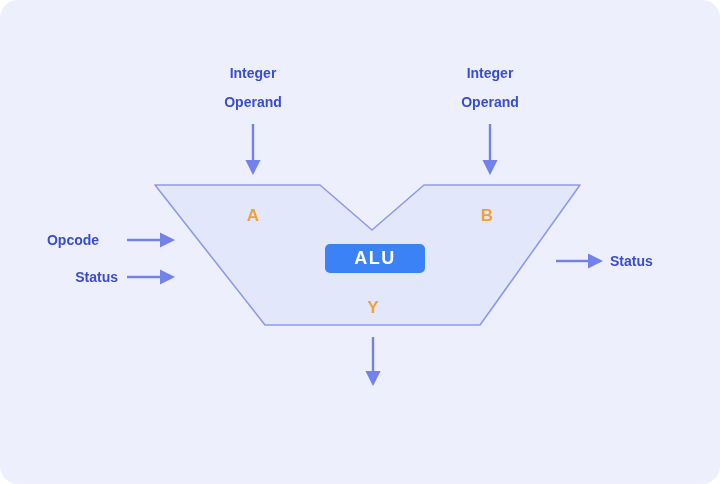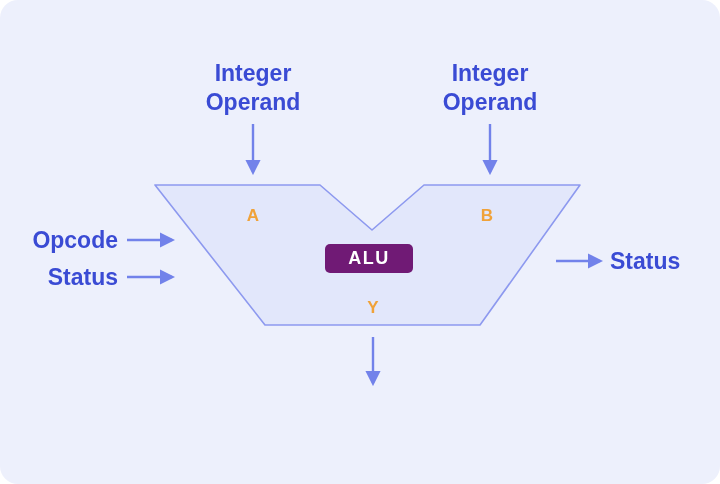--- a/index.html
+++ b/index.html
@@ -12,48 +12,48 @@
   .canvas{
     position:absolute;inset:0;
     background:#edf0fc;
     border-radius:18px;
   }
   .diagram-svg{position:absolute;left:0;top:0;width:720px;height:484px;}
   .lbl{
     position:absolute;
     color:#3a4bd4;
     font-weight:bold;
-    font-size:23px;
+    font-size:14px;
     line-height:29px;
     text-align:center;
   }
   .port{
     position:absolute;
     color:#f0a239;
     font-weight:bold;
     font-size:17px;
     line-height:20px;
     text-align:center;
   }
   .alu-badge{
     position:absolute;
     left:325px;top:244px;
-    width:88px;height:29px;
-    background:#701a75;
+    width:100px;height:29px;
+    background:#3b82f6;
     border-radius:5px;
     color:#ffffff;
     font-weight:bold;
     font-size:18px;
     letter-spacing:1.5px;
     line-height:29px;
     text-align:center;
   }
   .lbl-operand-a{left:203px;top:59px;width:100px;}
   .lbl-operand-b{left:440px;top:59px;width:100px;}
-  .lbl-opcode{left:28px;top:230px;width:90px;text-align:right;line-height:20px;}
+  .lbl-opcode{left:28px;top:230px;width:90px;text-align:center;line-height:20px;}
   .lbl-status-in{left:28px;top:267px;width:90px;text-align:right;line-height:20px;}
   .lbl-status-out{left:610px;top:251px;width:90px;text-align:left;line-height:20px;}
   .lbl-result{left:323px;top:398px;width:100px;line-height:22px;}
   .port-a{left:238px;top:206px;width:30px;}
   .port-b{left:472px;top:206px;width:30px;}
   .port-y{left:358px;top:298px;width:30px;}
 </style>
 </head>
 <body>
 

